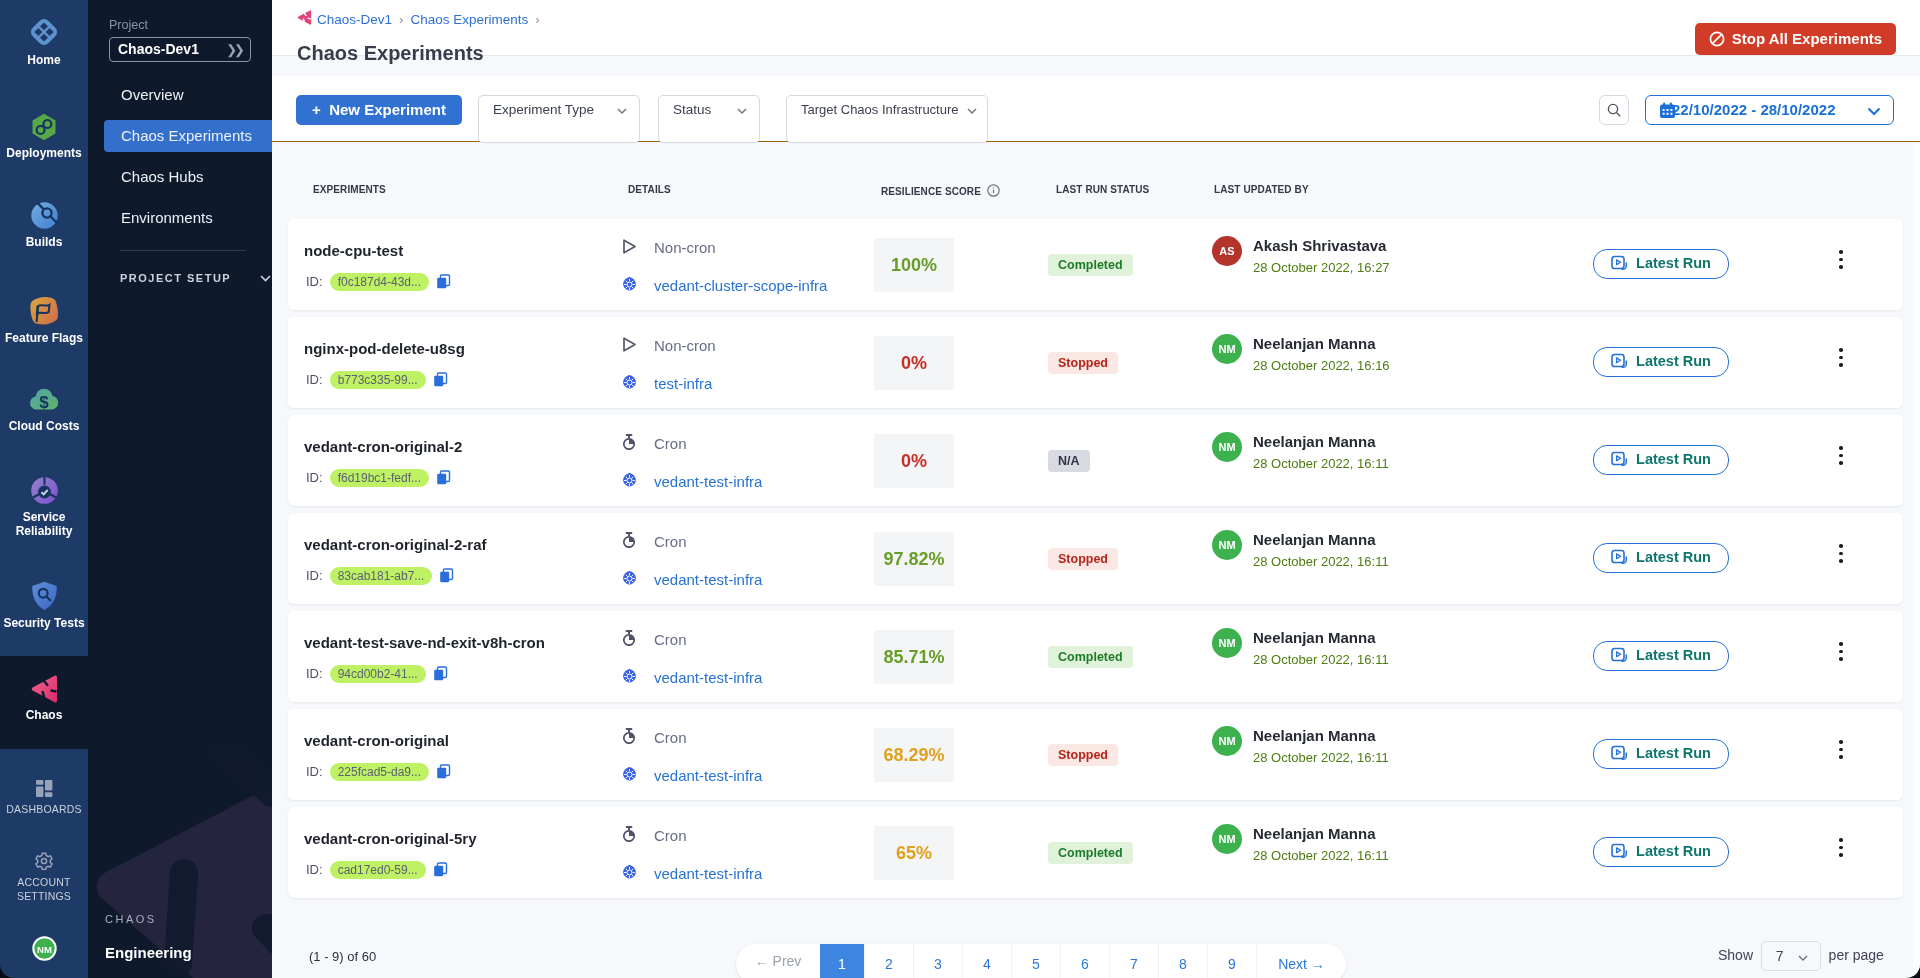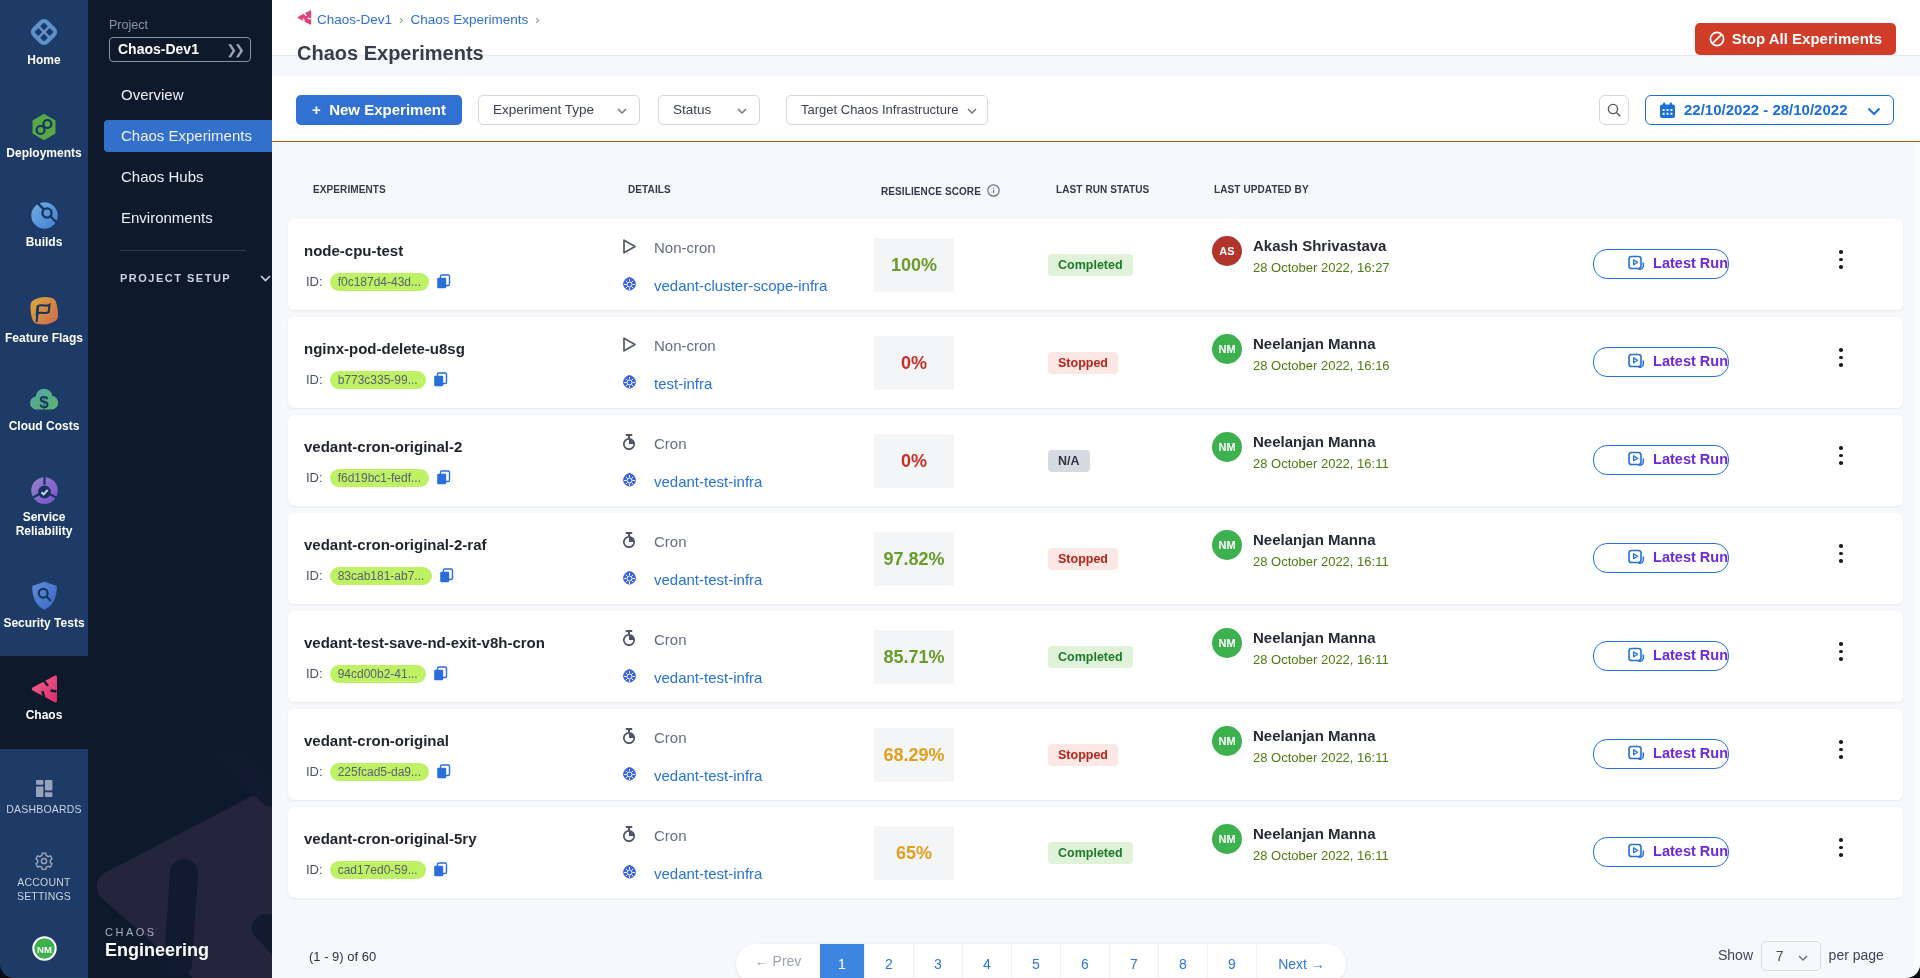--- a/index.html
+++ b/index.html
@@ -16,53 +16,53 @@
 .mpanel{width:184px;background:#0e1a2c;position:relative;flex:none;overflow:hidden}
 .proj-lbl{position:absolute;left:21px;top:18px;font-size:12.5px;color:#8b93a8}
 .proj-box{position:absolute;left:21px;top:37px;width:142px;height:25px;border:1px solid #8b93a8;border-radius:4px;color:#fff;font-size:14px;font-weight:bold;line-height:23px;padding-left:8px}
 .proj-box .dc{position:absolute;right:8px;top:0;color:#9aa2b5;font-weight:normal;font-size:13px;letter-spacing:-3px}
 .mnav{position:absolute;left:0;width:184px;height:32px;color:#edf0f6;font-size:15px;line-height:32px;padding-left:33px}
 .mnav.sel{background:#3270cc;left:16px;width:168px;padding-left:17px;border-radius:4px 0 0 4px}
 .mdiv{position:absolute;left:32px;top:250px;width:126px;border-top:1px solid #2c3a50}
 .msetup{position:absolute;left:32px;top:272px;color:#cdd2de;font-size:11px;font-weight:bold;letter-spacing:1.5px}
 .brand{position:absolute;left:17px;bottom:17px}
 .brand .b1{font-size:11px;letter-spacing:2.5px;color:#a9aebe}
-.brand .b2{font-size:18px;font-weight:bold;color:#fff;margin-top:2px}
+.brand .b2{font-size:15px;font-weight:bold;color:#fff;margin-top:19px}
 
 .main{flex:1;background:#f6f8fb;position:relative}
 .hdr{position:absolute;left:0;top:0;right:0;height:56px;background:#fff;border-bottom:1px solid #e6e8ee}
 .toolbar{position:absolute;left:0;top:76px;right:0;height:66px;background:#fff;border-bottom:1px solid #a16207}
 .crumb{position:absolute;left:45px;top:12px;font-size:13.5px;color:#2e6fd3}
 .crumb .sep{color:#8d929f;padding:0 7px}
 .title{position:absolute;left:25px;top:42px;font-size:20px;font-weight:bold;color:#373d4c}
 .btn-stop{position:absolute;left:1423px;top:23px;width:201px;height:32px;background:#d13c28;border-radius:5px;color:#fff;font-size:15px;font-weight:bold;text-align:center;line-height:32px}
 .btn-new{position:absolute;left:24px;top:19px;width:166px;height:30px;background:#3071d1;border-radius:5px;color:#fff;font-size:15px;font-weight:bold;text-align:center;line-height:30px}
-.drop{position:absolute;top:19px;height:30px;background:#fff;border:1px solid #d5d8e0;border-radius:5px;font-size:13.5px;color:#3c4150;line-height:28px;padding-left:14px}
+.drop{position:absolute;top:19px;height:48px;background:#fff;border:1px solid #d5d8e0;border-radius:5px;font-size:13.5px;color:#3c4150;line-height:28px;padding-left:14px}
 .drop .chev{position:absolute;right:12px;top:0;color:#6b7080}
 .searchbox{position:absolute;left:1327px;top:19px;width:30px;height:30px;border:1px solid #d5d8e0;border-radius:6px;background:#fff}
-.datebox{position:absolute;left:1373px;top:19px;width:249px;height:30px;border:1.5px solid #1b6fd8;border-radius:6px;background:#fff;color:#1b6fd8;font-size:15px;font-weight:bold;line-height:27px;padding-left:38px}
+.datebox{position:absolute;left:1373px;top:19px;width:249px;height:30px;border:1.5px solid #1b6fd8;border-radius:6px;background:#fff;color:#1b6fd8;font-size:15px;font-weight:bold;line-height:27px;padding-left:26px}
 
 .thead{position:absolute;top:184px;font-size:10px;font-weight:bold;color:#343946;letter-spacing:.1px}
 .card{position:absolute;left:16px;width:1615px;height:91px;background:#fff;border-radius:6px;box-shadow:0 1px 2px rgba(40,50,70,.08)}
 .cname{position:absolute;left:16px;top:23px;font-size:15px;font-weight:bold;color:#1f232b}
 .cid{position:absolute;left:18px;top:54px;font-size:13px;color:#4d5165}
 .cpill{display:inline-block;background:#bef264;border-radius:9px;padding:2px 8px;font-size:12px;color:#5c5f72;margin-left:7px}
 .dline1{position:absolute;left:366px;top:20px;font-size:15px;color:#666c85}
 .dline2{position:absolute;left:366px;top:58px;font-size:15px;color:#2873d4}
 .dicon1{position:absolute;left:334px;top:19px}
 .dicon2{position:absolute;left:334px;top:58px}
 .score{position:absolute;left:586px;top:19px;width:80px;height:54px;background:#f4f5f7;text-align:center;font-size:18px;font-weight:bold;line-height:54px}
 .badge{position:absolute;left:760px;top:35px;height:22px;border-radius:4px;font-size:12.5px;font-weight:bold;line-height:22px;padding:0 10px}
 .b-comp{background:#e0f2d9;color:#1d7c2a}
 .b-stop{background:#fbe7e3;color:#b5251c}
 .b-na{background:#d8dae2;color:#303544}
 .avatar{position:absolute;left:924px;top:17px;width:30px;height:30px;border-radius:50%;color:#fff;font-size:11px;font-weight:bold;text-align:center;line-height:30px}
 .pname{position:absolute;left:965px;top:18px;font-size:15px;font-weight:bold;color:#262a33}
 .pdate{position:absolute;left:965px;top:41px;font-size:13px;color:#4d7c0f}
-.btn-run{position:absolute;left:1305px;top:30px;width:136px;height:30px;border:1.5px solid #2571d9;border-radius:14px;color:#6d28d9;font-size:14.5px;font-weight:bold;text-align:right;line-height:27px;background:#fff}
+.btn-run{position:absolute;left:1305px;top:30px;width:136px;height:30px;border:1.5px solid #2571d9;border-radius:14px;color:#0f766e;font-size:14.5px;font-weight:bold;text-align:center;line-height:27px;background:#fff}
 .dots{position:absolute;left:1551px;top:31px;width:4px}
 .dots i{display:block;width:3.5px;height:3.5px;border-radius:50%;background:#1c1e26;margin-bottom:4px}
 
 .fcount{position:absolute;left:37px;top:949px;font-size:13px;color:#2f3340}
 .pager{position:absolute;left:464px;top:944px;width:610px;height:40px;background:#fff;border-radius:20px;box-shadow:0 1px 3px rgba(40,50,70,.12);overflow:hidden}
 .pg{position:absolute;top:0;height:40px;font-size:14px;line-height:34px;color:#2c77d8;text-align:center}
 .showper{position:absolute;left:1446px;top:941px;font-size:14px;color:#3f4456}
 </style>
 </head>
 <body>

